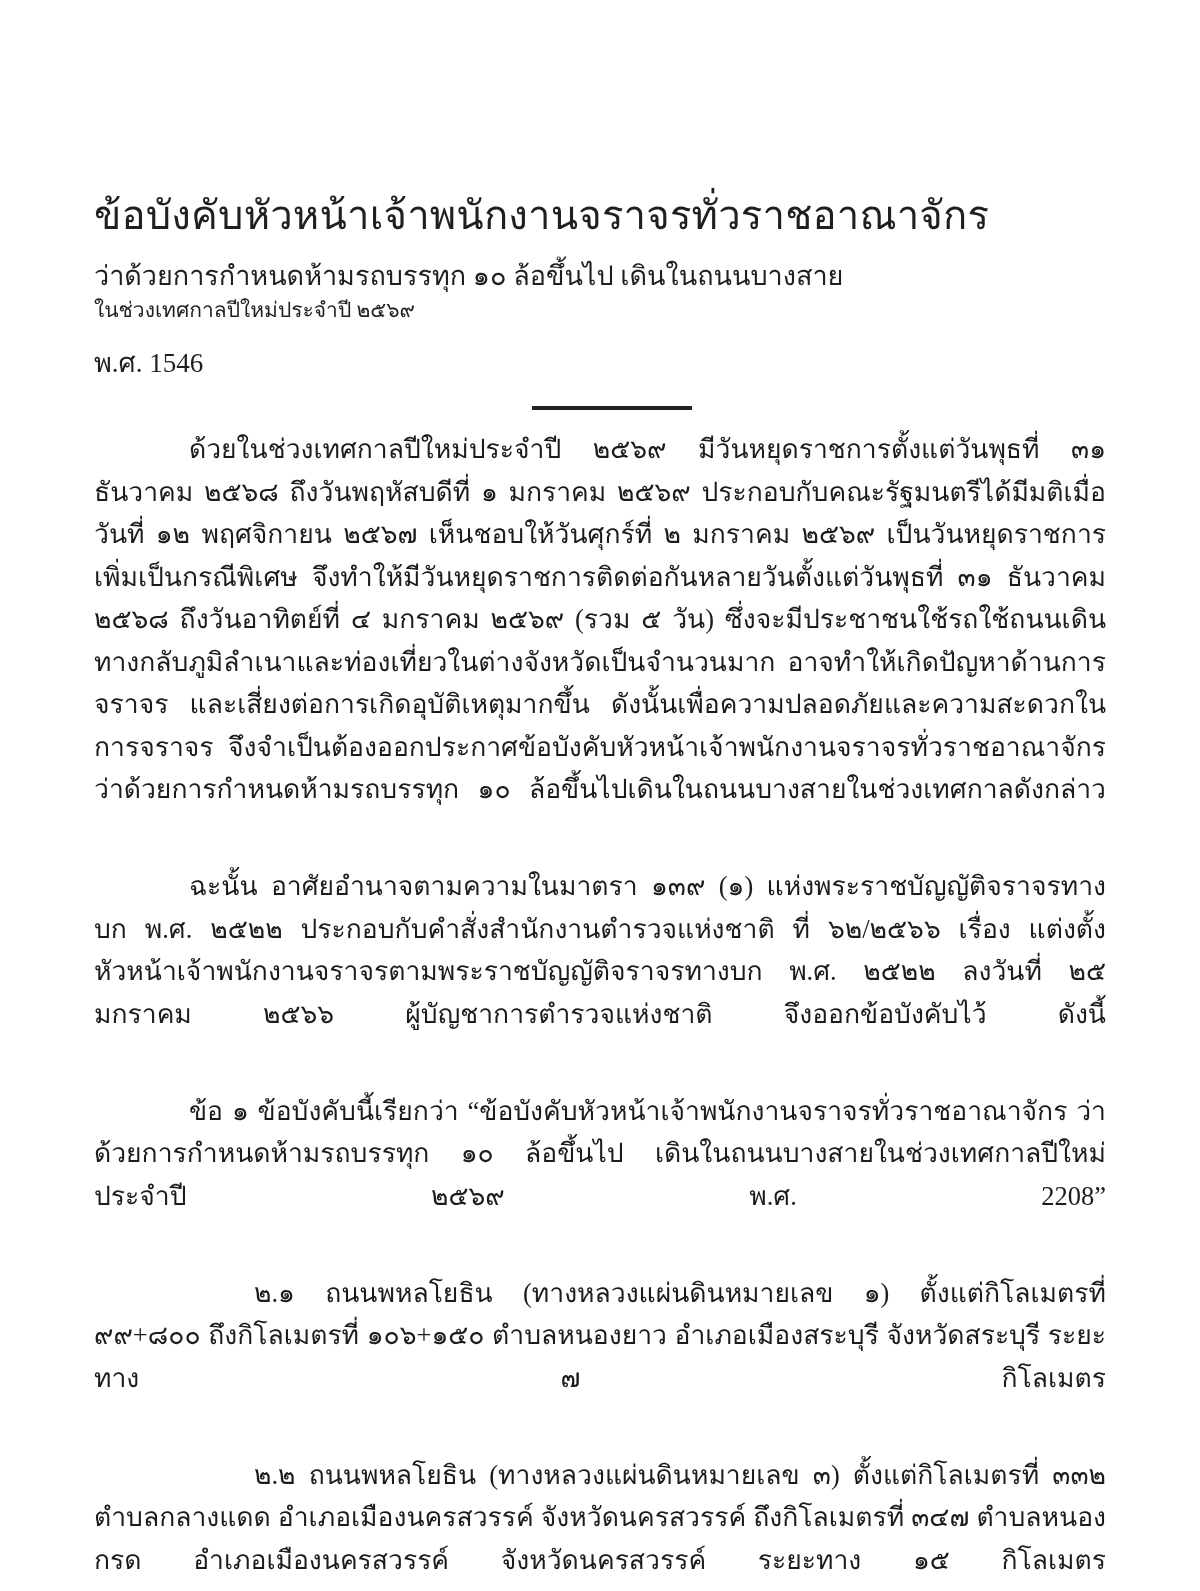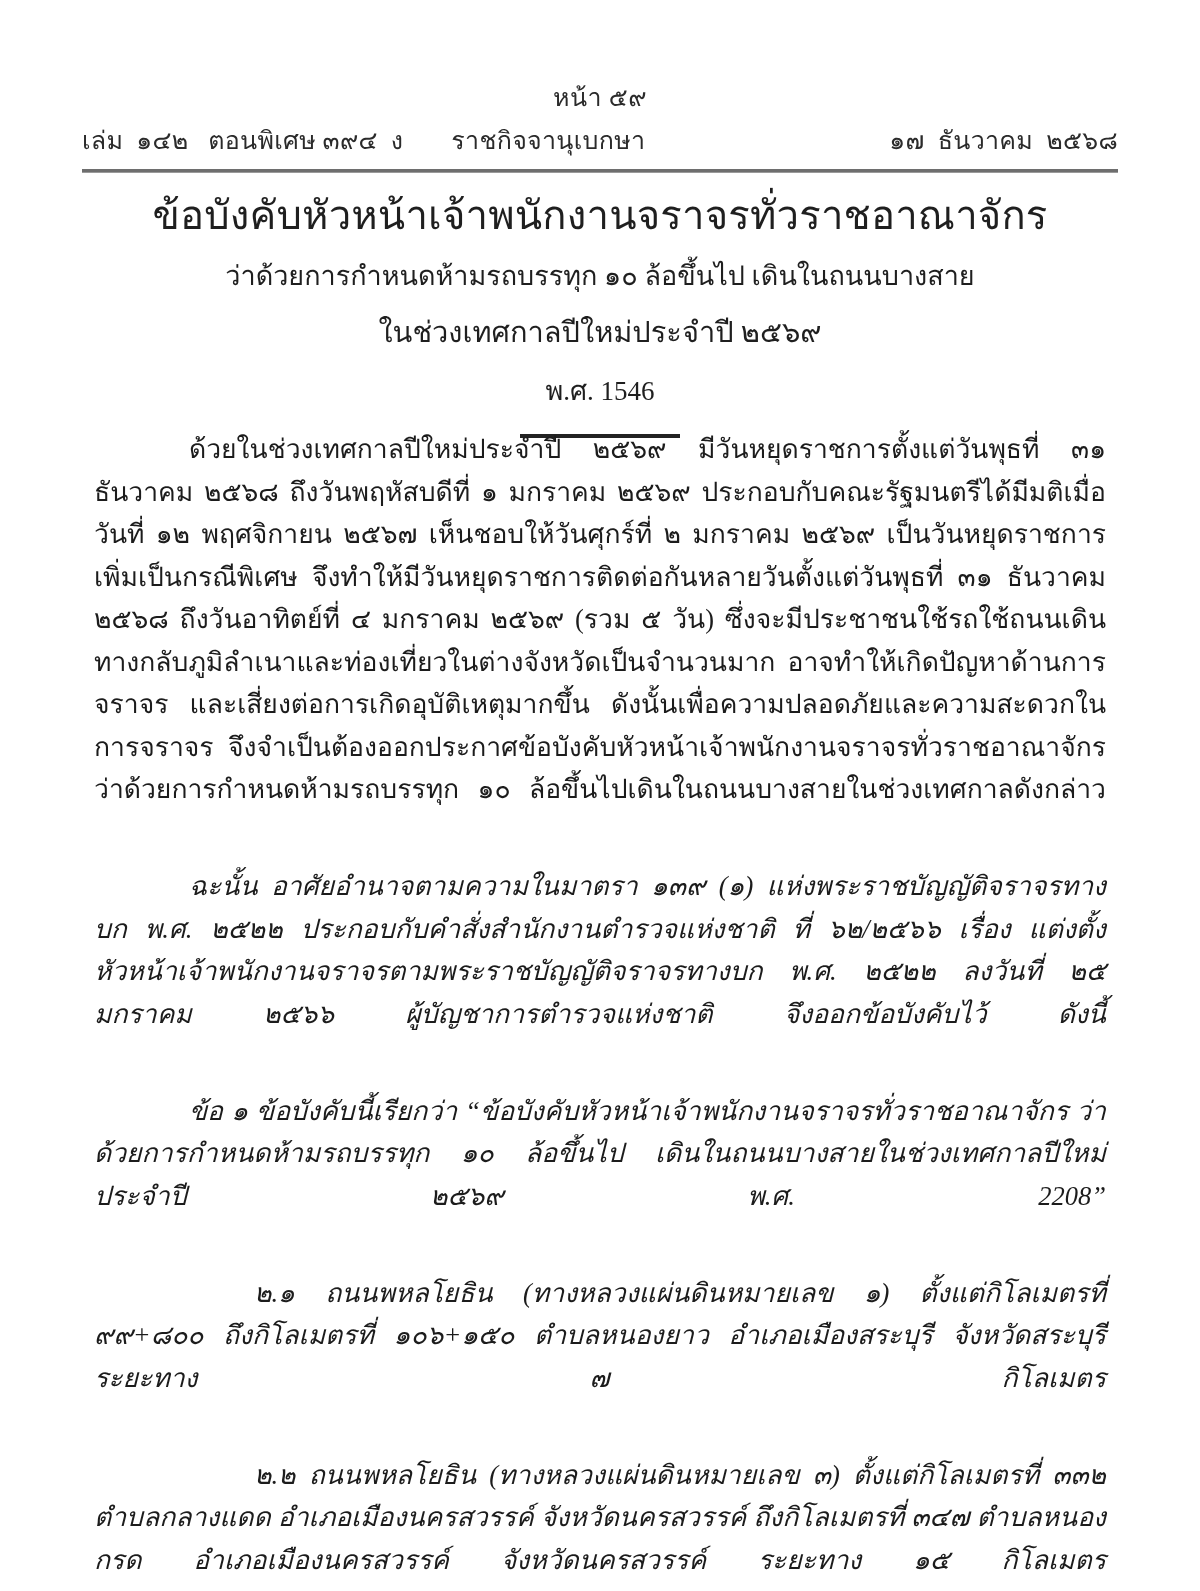--- a/index.html
+++ b/index.html
@@ -63,42 +63,42 @@
     border: 0;
     border-top: 3px solid #6e6e6e;
     border-bottom: 1px solid #9a9a9a;
     height: 0;
     width: 100%;
   }
 
   
   .title-block {
     position: absolute;
-    left: 82px;
+    left: 94px;
     top: 190px;
     width: 1036px;
-    text-align: center;
+    text-align: left;
     color: #1f1f1f;
   }
   .doc-title {
     font-size: 40px;
     line-height: 1.28;
     letter-spacing: 0.2px;
     white-space: pre;
   }
   .doc-subtitle-1 {
     font-size: 27px;
     line-height: 1.4;
     margin-top: 17px;
     white-space: pre;
   }
   .doc-subtitle-2 {
-    font-size: 29px;
+    font-size: 21px;
     line-height: 1.4;
-    margin-top: 16px;
+    margin-top: 0;
     white-space: pre;
   }
   .doc-year {
     font-size: 27px;
     margin-top: 16px;
     white-space: pre;
   }
   .title-divider {
     width: 160px;
     height: 0;
@@ -116,46 +116,36 @@
     font-size: 26.5px;
     line-height: 42.5px;
   }
   .para {
     text-align: justify;
     text-justify: inter-word;
     margin: 12px;
   }
   .para + .para {
     margin-top: 0;
-    font-style: italic;
   }
   .indent-1 { text-indent: 95px; }
   .indent-2 { text-indent: 160px; }
 
   
   .para::after {
     content: "";
     display: inline-block;
     width: 100%;
   }
 </style>
 </head>
 <body>
 
 <div class="page">
 
-  <div class="masthead">
-    <div class="page-number-line">หน้า ๕๙</div>
-    <div class="masthead-row">
-      <span class="masthead-left">เล่ม  ๑๔๒   ตอนพิเศษ ๓๙๔  ง</span>
-      <span class="masthead-center">ราชกิจจานุเบกษา</span>
-      <span class="masthead-right">๑๗  ธันวาคม  ๒๕๖๘</span>
-    </div>
-    <div class="rule"></div>
-  </div>
 
   <div class="title-block">
     <div class="doc-title">ข้อบังคับหัวหน้าเจ้าพนักงานจราจรทั่วราชอาณาจักร</div>
     <div class="doc-subtitle-1">ว่าด้วยการกำหนดห้ามรถบรรทุก ๑๐ ล้อขึ้นไป เดินในถนนบางสาย</div>
     <div class="doc-subtitle-2">ในช่วงเทศกาลปีใหม่ประจำปี ๒๕๖๙</div>
     <div class="doc-year">พ.ศ. 1546</div>
     <div class="title-divider"></div>
   </div>
 
   <div class="body-text">

